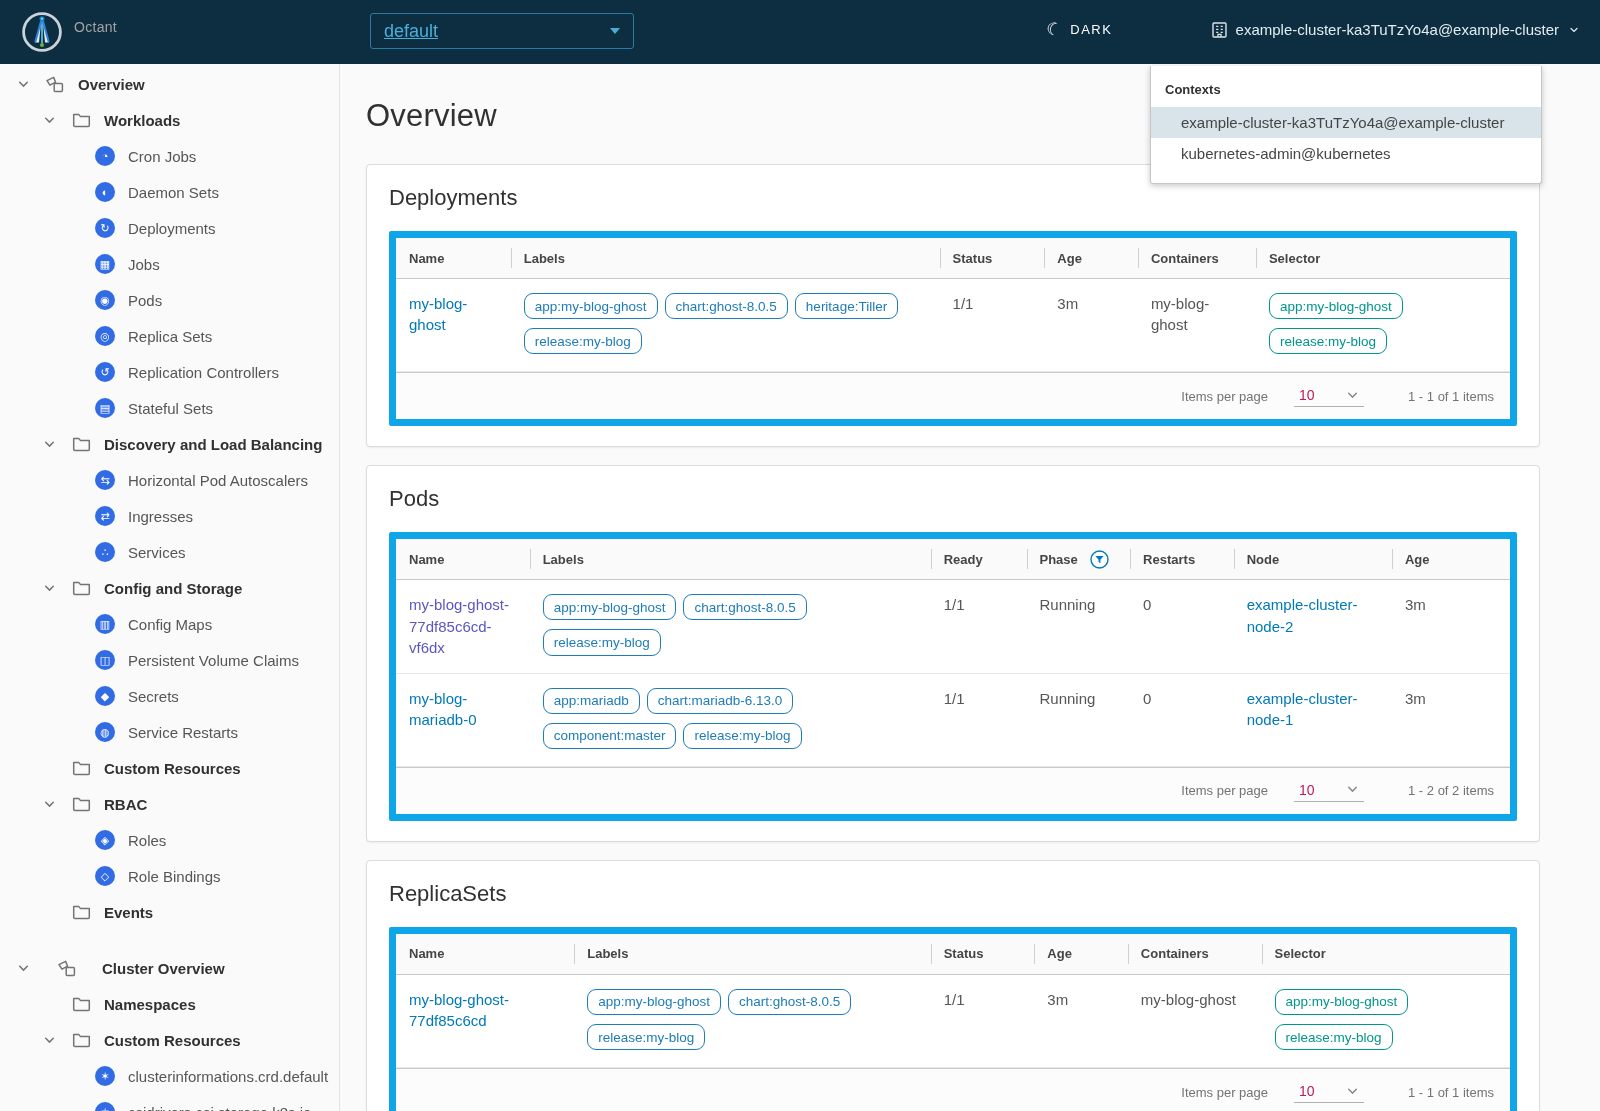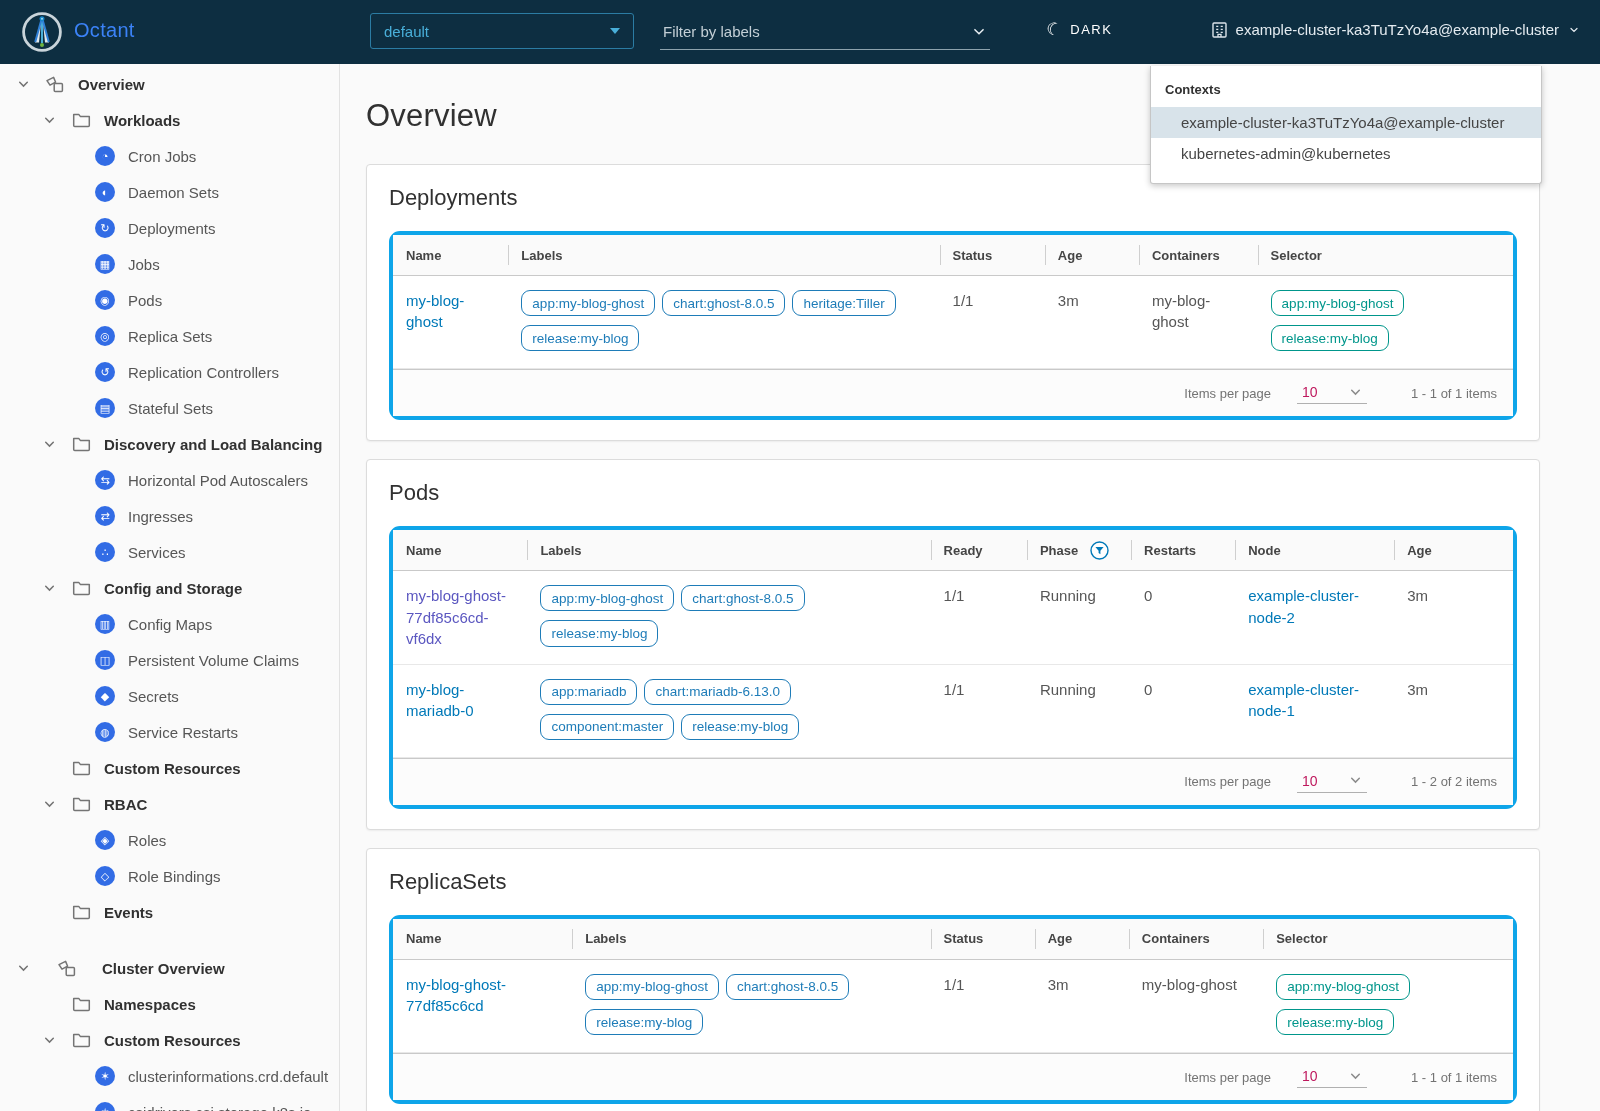--- a/index.html
+++ b/index.html
@@ -5,24 +5,24 @@
   html,body{margin:0;padding:0;}
   body{
     width:1600px;height:1111px;position:relative;overflow:hidden;
     background:#fafafa;
     font-family:"Liberation Sans","DejaVu Sans",sans-serif;
     -webkit-font-smoothing:antialiased;
   }
   
   .header{position:absolute;top:0;left:0;right:0;height:64px;background:var(--header_bg);z-index:40;}
   .logo{position:absolute;left:22px;top:12px;width:40px;height:40px;}
-  .app-name{position:absolute;left:74px;top:19px;color:#3b82f6;font-size:20px;letter-spacing:.3px;}
+  .app-name{position:absolute;left:74px;top:19px;color:#a3a3a3;font-size:14px;letter-spacing:.3px;}
   .ns-select{position:absolute;left:370px;top:13px;width:264px;height:36px;border:1px solid #2b7ca3;border-radius:3px;
     display:flex;align-items:center;justify-content:space-between;padding:0 13px;box-sizing:border-box;cursor:pointer;}
-  .ns-select .val{color:var(--accent_blue);font-size:15px;}
+  .ns-select .val{color:var(--accent_blue);font-size:18px;text-decoration:underline;}
   .ns-caret{width:0;height:0;border-left:5px solid transparent;border-right:5px solid transparent;border-top:6px solid var(--accent_blue);}
   .label-filter{position:absolute;left:660px;top:14px;width:330px;height:36px;border-bottom:1px solid #8da3ad;
     display:flex;align-items:center;justify-content:space-between;padding:0 4px 0 3px;box-sizing:border-box;cursor:text;}
   .label-filter .ph{color:#c3cfd6;font-size:15px;}
   .theme-toggle{position:absolute;left:1046px;top:21px;display:flex;align-items:center;gap:9px;color:#fff;cursor:pointer;}
   .theme-toggle .moon{font-size:17px;line-height:1;transform:rotate(18deg);}
   .theme-toggle .t-label{font-size:13px;font-weight:400;letter-spacing:1.5px;}
   .context-btn{position:absolute;right:20px;top:21px;display:flex;align-items:center;gap:9px;cursor:pointer;}
   .context-btn .c-label{color:#e4ebf0;font-size:15px;}
   
@@ -47,21 +47,21 @@
     line-height:20px;text-align:center;display:inline-block;}
   .nav-label{font-size:15px;color:#565656;}
   .nav-row.bold .nav-label{font-weight:700;color:#313131;}
   
   .main{position:absolute;left:341px;top:64px;right:0;bottom:0;overflow:hidden;background:#fafafa;
     padding:0 60px 0 25px;box-sizing:border-box;}
   .page-title{font-size:31px;font-weight:400;color:#313131;margin:34px 0 30px 0;letter-spacing:.2px;}
   .card{background:#fff;border:1px solid #dcdcdc;border-radius:4px;box-shadow:0 1px 2px rgba(0,0,0,.06);
     padding:18px 22px 20px 22px;margin-bottom:18px;}
   .card-title{font-size:22px;font-weight:400;color:#313131;margin:2px 0 20px 0;}
-  .tbl{border:4px solid #0ea5e9;border-radius:11px;}
+  .tbl{border:7px solid #0ea5e9;border-radius:2px;}
   .thead{display:flex;background:#fafafa;border-bottom:1px solid #c9c9c9;height:40px;align-items:center;}
   .th{box-sizing:border-box;padding-left:13px;font-size:13px;font-weight:700;color:#454545;position:relative;
     display:flex;align-items:center;gap:12px;height:100%;}
   .th:not(:first-child)::before{content:'';position:absolute;left:0;top:10px;height:20px;width:1px;background:#cfcfcf;}
   .tr{display:flex;background:#fff;border-bottom:1px solid #e8e8e8;padding:14px 0 8px 0;}
   .tr:last-of-type{border-bottom:none;}
   .td{box-sizing:border-box;padding:0 14px 0 13px;font-size:15px;color:#565656;line-height:1.42;}
   .lnk{color:var(--link_blue);text-decoration:none;cursor:pointer;}
   .lnk.visited{color:var(--visited_link);}
   .tag{display:inline-block;border:1px solid;border-radius:9px;padding:2.5px 10px;font-size:13.5px;
@@ -90,26 +90,20 @@
       <circle cx="20" cy="33" r="2" fill="#6db33f"></circle>
     </svg>
   </div>
   <span class="app-name">Octant</span>
 
   <div class="ns-select">
     <span class="val">default</span>
     <span class="ns-caret"></span>
   </div>
 
-  <div class="label-filter">
-    <span class="ph">Filter by labels</span>
-    <svg width="14" height="14" viewBox="0 0 12 12">
-      <path d="M2.5 4 L6 7.5 L9.5 4" fill="none" stroke="#e8eef2" stroke-width="1.3" stroke-linecap="round"></path>
-    </svg>
-  </div>
 
   <div class="theme-toggle">
     <span class="moon">☾</span>
     <span class="t-label">DARK</span>
   </div>
 
   <div class="context-btn">
     <svg width="15" height="16" viewBox="0 0 15 16">
       <rect x="1" y="1" width="13" height="14" rx="1" fill="none" stroke="#dbe4ea" stroke-width="1.4"></rect>
       <path d="M4.2 4.3h2.1M8.7 4.3h2.1M4.2 7.3h2.1M8.7 7.3h2.1M4.2 10.3h2.1M8.7 10.3h2.1" stroke="#dbe4ea" stroke-width="1.3"></path>

